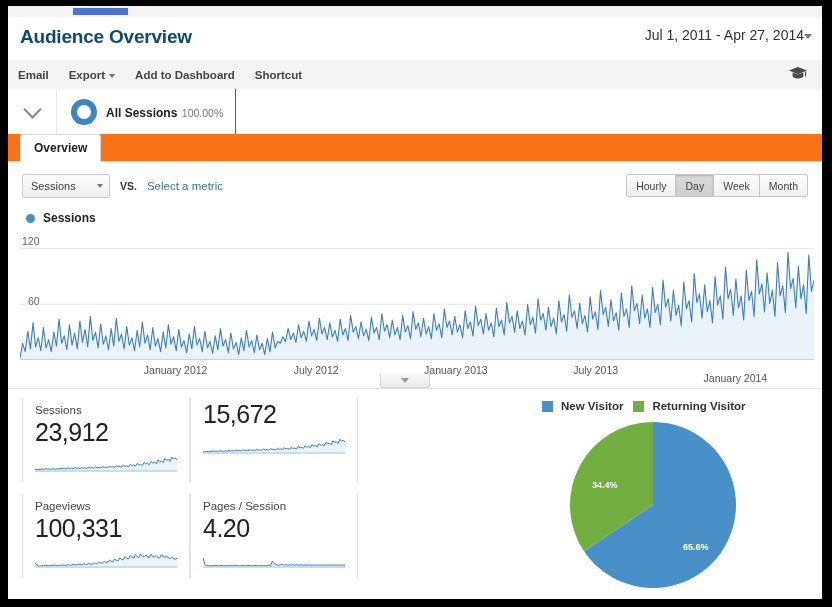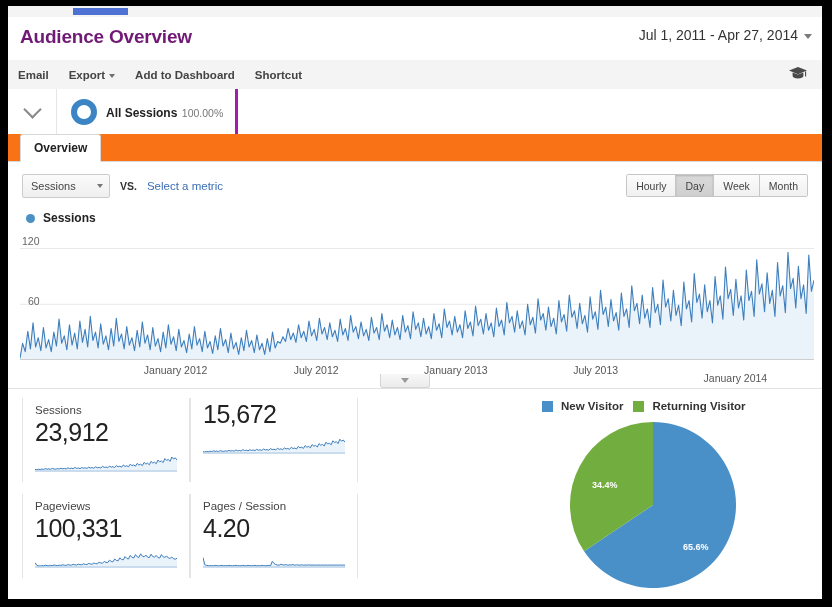--- a/index.html
+++ b/index.html
@@ -43,26 +43,26 @@
   
   .title-bar {
     position: absolute; left: 0; top: 11px;
     width: 814px; height: 43px;
     background: #ffffff;
     border-bottom: 1px solid #e4e4e4;
   }
   .page-title {
     position: absolute; left: 12px; top: 9px;
     font-size: 19px; font-weight: bold;
-    color: #701a75;
+    color: #0c4a6e;
     letter-spacing: -0.2px;
   }
   .date-range {
     position: absolute; right: 10px; top: 10px;
-    display: flex; align-items: center; gap: 6px;
+    display: flex; align-items: center; gap: 0;
     font-size: 14px; color: #333;
     cursor: pointer;
   }
   .date-range .caret {
     width: 0; height: 0;
     border-left: 4px solid transparent;
     border-right: 4px solid transparent;
     border-top: 5px solid #7a7a7a;
     margin-top: 2px;
   }
@@ -112,21 +112,21 @@
     width: 11px; height: 11px;
     border-right: 2px solid #888;
     border-bottom: 2px solid #888;
     transform: rotate(45deg);
     margin-top: -5px;
   }
   .seg-chip {
     flex: 0 0 164px;
     display: flex; align-items: center; gap: 9px;
     padding-left: 14px;
-    border-right: 3px solid #a21caf;
+    border-right: 1px solid #a21caf;
     cursor: pointer;
   }
   .donut {
     width: 26px; height: 26px; border-radius: 50%;
     border: 6px solid #3b85c4;
     box-sizing: border-box;
   }
   .seg-text .seg-name {
     font-size: 12px; color: #222; font-weight: bold;
     line-height: 14px;

